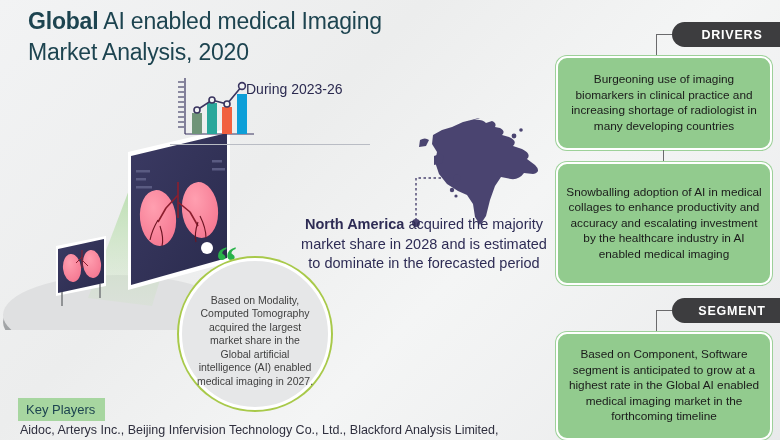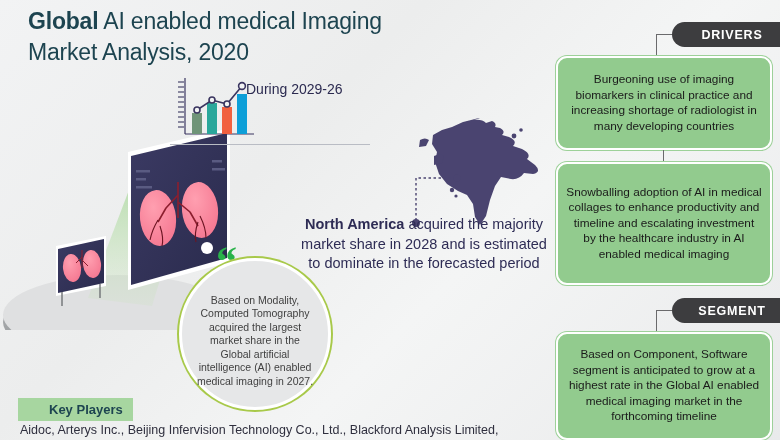--- a/index.html
+++ b/index.html
@@ -62,21 +62,21 @@
   .quote-mark {
     position:absolute; left:216px; top:240px;
     font-size:42px; font-weight:bold; color:#29b24a;
     font-family:"Liberation Serif", serif; line-height:1;
   }
   
   .kp-badge {
     position:absolute; left:18px; top:398px;
     background:#a7d6a0; padding:2px 10px 3px 8px;
   }
-  .kp-badge span { font-size:13px; font-weight:bold; color:#1d4450;margin-left:23px; }
+  .kp-badge span { font-size:13px; font-weight:normal; color:#1d4450; }
   .kp-list {
     position:absolute; left:20px; top:423px; width:540px;
     font-size:12.5px; color:#2f2f3e; white-space:nowrap;
   }
   
   .panel { position:absolute; left:548px; top:0px; width:232px; height:440px; }
   .pill {
     position:absolute; height:25px; border-radius:13px;
     background:#3d3d3f; color:#ffffff;
     font-size:12.5px; font-weight:bold; letter-spacing:0.8px;
@@ -204,21 +204,21 @@
         <polyline points="21,34 36,24 51,28 66,10"></polyline>
       </g>
       <g fill="#f2f3f4" stroke="#3a3560" stroke-width="1.6">
         <circle cx="21" cy="34" r="3"></circle>
           <circle cx="36" cy="24" r="3"></circle>
         <circle cx="51" cy="28" r="3"></circle>
           <circle cx="66" cy="10" r="3.4"></circle>
       </g>
     </svg>
     <div class="cagr-text">
-      <div class="cagr-line2">During 2029-26</div>
+      <div class="cagr-line2">During 2023-26</div>
     </div>
     <div class="cagr-rule"></div>
   </div>
 
   <div class="map-wrap">
     <svg width="145" height="112" viewBox="0 0 145 112">
       <g fill="#4a4470">
         <path d="M74 2 q8 -1 12 3 l6 -2 q5 2 3 6 l5 1 q6 3 2 7 l7 2 q9 4 4 9 l9 3 q10 5 5 10 l8 6 q7 7 -2 9 l-9 -1 q-5 7 -13 6 l-10 -2 -6 9 -5 14 -4 16 -6 9 -5 -8 -2 -13 -6 -9 -9 -4 -11 -7 -8 -10 -4 -12 2 -10 -5 -8 1 -9 9 -5 10 -3 11 -5 12 -3 11 -3 z"></path>
         <path d="M34 38 q6 -3 10 0 l-2 7 -8 2 z"></path>
         <path d="M20 22 q5 -3 9 0 l-3 6 -7 1 z"></path>
@@ -257,21 +257,21 @@
     </div>
     <div class="pill-drop d"></div>
 
     <div class="gbox b1">
       <p>Burgeoning use of imaging biomarkers in clinical practice and increasing shortage of radiologist in many developing countries</p>
     </div>
 
     <div class="connector c1"></div>
 
     <div class="gbox b2">
-      <p>Snowballing adoption of AI in medical collages to enhance productivity and timeline and escalating investment by the healthcare industry in AI enabled medical imaging</p>
+      <p>Snowballing adoption of AI in medical collages to enhance productivity and accuracy and escalating investment by the healthcare industry in AI enabled medical imaging</p>
     </div>
 
     <div class="pill-lead s"></div>
     <div class="pill segment">
       <span>SEGMENT</span>
     </div>
     <div class="pill-drop s"></div>
 
     <div class="gbox b3">
       <p>Based on Component, Software segment is anticipated to grow at a highest rate in the Global AI enabled medical imaging market in the forthcoming timeline</p>

